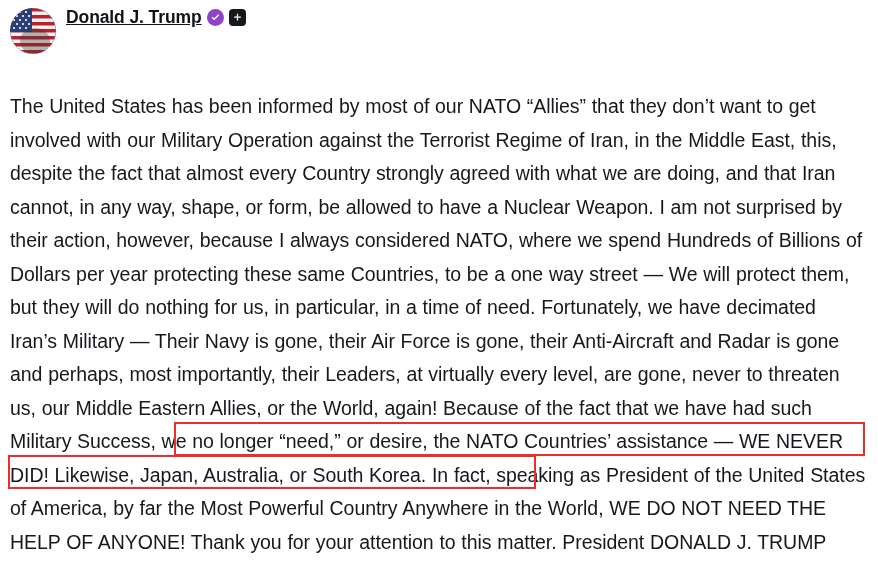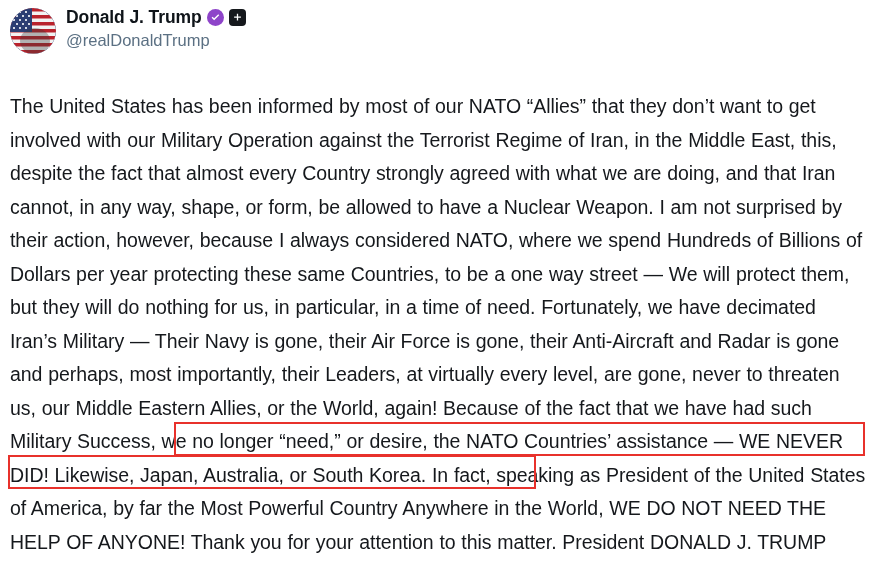--- a/index.html
+++ b/index.html
@@ -33,23 +33,24 @@
     border-radius: 50%;
     overflow: hidden;
     flex: 0 0 46px;
     margin-top: 2px;
     position: relative;
     background: #2a3b6b;
   }
   .avatar svg { display: block; }
   .identity {
     display: flex;
-    flex-direction: column;
+    flex-direction: row;
     justify-content: center;
     padding-top: 2px;
+    text-decoration: underline;
   }
   .name-row {
     display: flex;
     align-items: center;
     gap: 5px;
     line-height: 1.1;
   }
   .display-name {
     font-size: 17.5px;
     font-weight: bold;
@@ -168,21 +169,20 @@
           <svg width="13" height="13" viewBox="0 0 24 24" aria-hidden="true">
             <path d="M9.5 17.2l-4.7-4.7 1.8-1.8 2.9 2.9 7.6-7.6 1.8 1.8z" fill="#ffffff"></path>
           </svg>
         </span>
         <span class="plus-badge">
           <svg width="11" height="11" viewBox="0 0 24 24" aria-hidden="true">
             <path d="M10.6 4h2.8v6h6v2.8h-6v6h-2.8v-6h-6V10h6z" fill="#ffffff"></path>
           </svg>
         </span>
       </div>
-      <div class="handle">@realDonaldTrump</div>
     </div>
   </div>
 
   <div class="post-body">The United States has been informed by most of our NATO “Allies” that they don’t want to get involved with our Military Operation against the Terrorist Regime of Iran, in the Middle East, this, despite the fact that almost every Country strongly agreed with what we are doing, and that Iran cannot, in any way, shape, or form, be allowed to have a Nuclear Weapon. I am not surprised by their action, however, because I always considered NATO, where we spend Hundreds of Billions of Dollars per year protecting these same Countries, to be a one way street — We will protect them, but they will do nothing for us, in particular, in a time of need. Fortunately, we have decimated Iran’s Military — Their Navy is gone, their Air Force is gone, their Anti-Aircraft and Radar is gone and perhaps, most importantly, their Leaders, at virtually every level, are gone, never to threaten us, our Middle Eastern Allies, or the World, again! Because of the fact that we have had such Military Success, we no longer “need,” or desire, the NATO Countries’ assistance — WE NEVER DID! Likewise, Japan, Australia, or South Korea. In fact, speaking as President of the United States of America, by far the Most Powerful Country Anywhere in the World, WE DO NOT NEED THE HELP OF ANYONE! Thank you for your attention to this matter. President DONALD J. TRUMP</div>
 
   <div class="annotation-box" id="ann-1"></div>
   <div class="annotation-box" id="ann-2"></div>
 
 </div>
 

